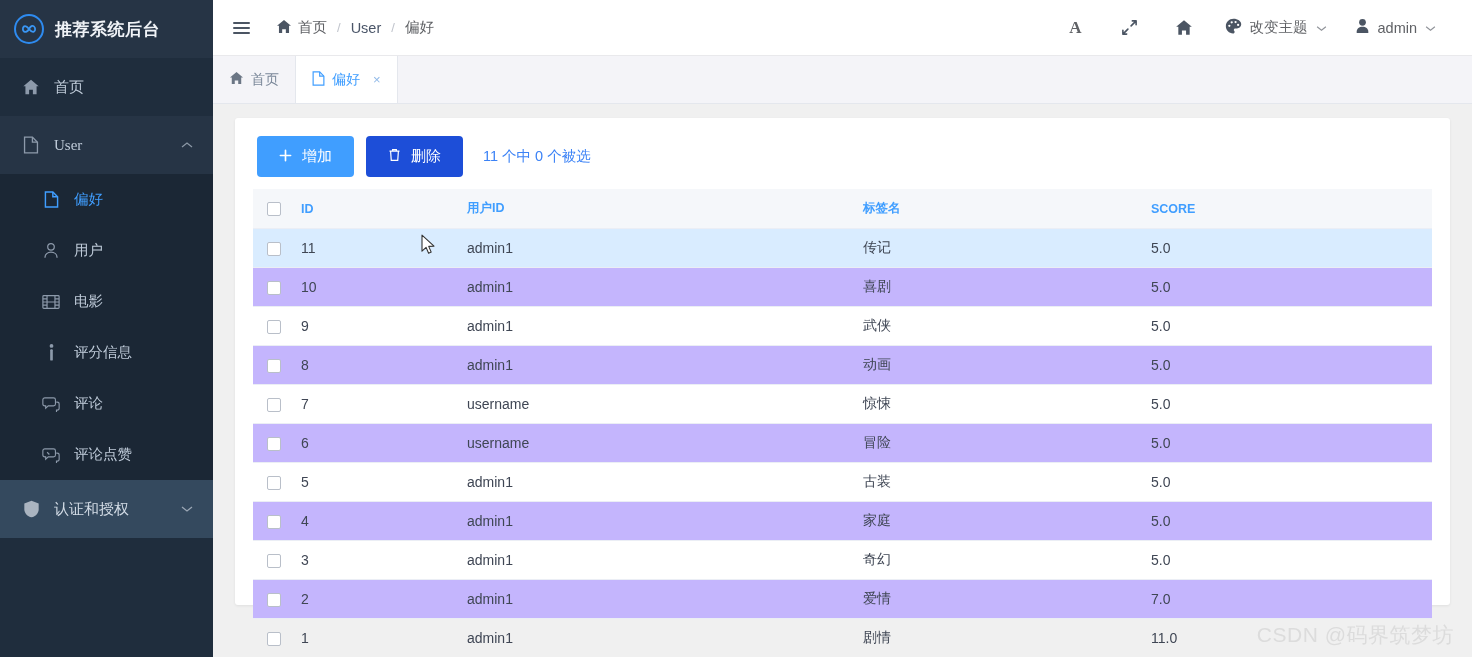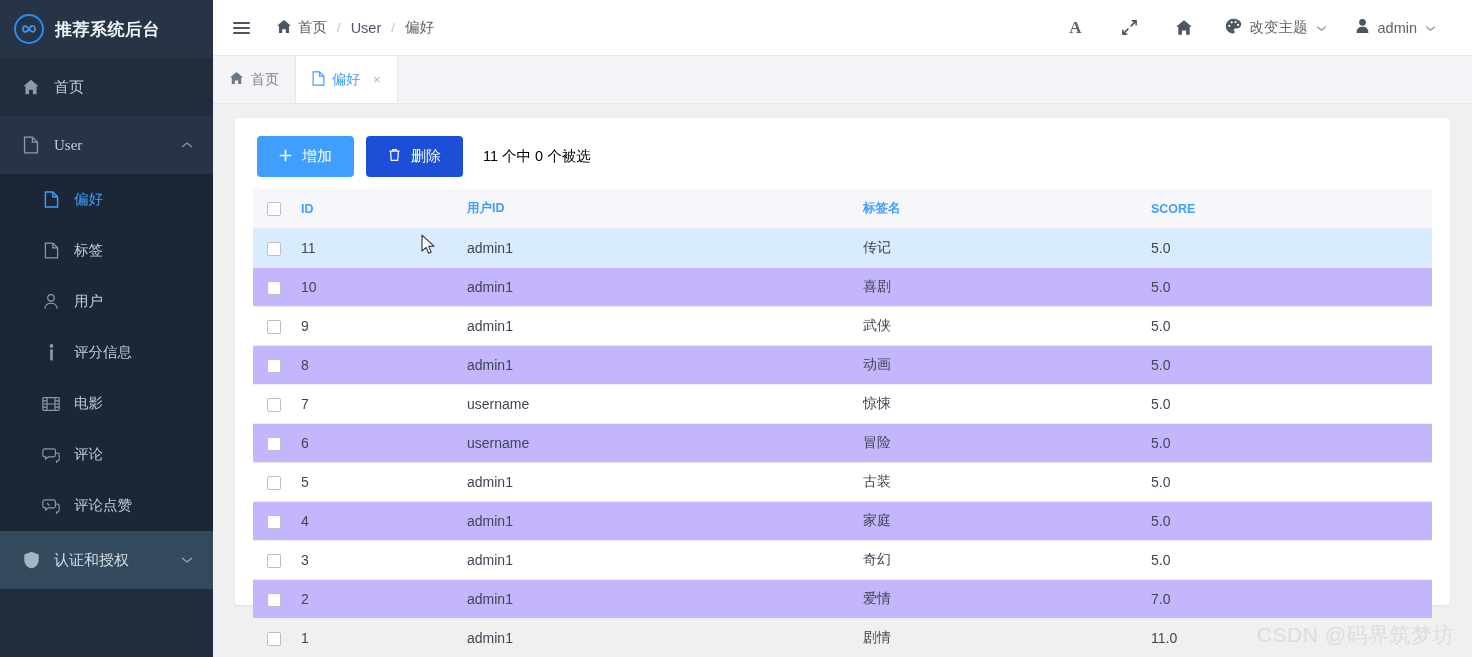--- a/index.html
+++ b/index.html
@@ -105,21 +105,21 @@
   }
   .toolbar { display: flex; align-items: center; gap: 12px; margin-bottom: 12px; padding-left: 4px; }
   .btn {
     border: none; border-radius: 4px; color: #fff;
     font-size: 15px; font-family: inherit;
     padding: 0 22px; height: 41px; cursor: pointer;
     display: inline-flex; align-items: center; gap: 10px;
   }
   .btn.primary { background: #409eff; }
   .btn.danger { background: #1d4ed8; }
-  .sel-note { color: #000000; font-size: 14.5px; margin-left: 8px; }
+  .sel-note { color: #3b82f6; font-size: 14.5px; margin-left: 8px; }
 
   table.grid { width: 100%; border-collapse: collapse; table-layout: fixed; }
   table.grid th {
     background: #f5f7fa; color: #409eff;
     font-size: 12.5px; font-weight: bold; text-align: left;
     padding: 11px 0; border-bottom: 1px solid #ebeef5;
   }
   table.grid td {
     font-size: 14px; color: #3f4654;
     padding: 10px 0; border-bottom: 1px solid #ebeef5;
@@ -191,58 +191,49 @@
         <div class="menu-item active">
           <span class="ico">
             <svg width="15" height="17" viewBox="0 0 16 19" fill="none" stroke="#409eff" stroke-width="1.6">
                 <path d="M1.2 1.2h8.3l5.3 5.3v11.3H1.2z"></path>
                 <path d="M9.5 1.2v5.3h5.3"></path>
               </svg>
           </span>
           <span>偏好</span>
         </div>
 
-        <div class="menu-item">
-          <span class="ico">
-            <svg width="15" height="17" viewBox="0 0 16 19" fill="none" stroke="#8d9aab" stroke-width="1.4">
-                <path d="M1.2 1.2h8.3l5.3 5.3v11.3H1.2z"></path>
-                <path d="M9.5 1.2v5.3h5.3"></path>
-              </svg>
-          </span>
-          <span>标签</span>
-        </div>
 
         <div class="menu-item">
           <span class="ico">
             <svg width="16" height="17" viewBox="0 0 18 19" fill="none" stroke="#8d9aab" stroke-width="1.4">
                 <circle cx="9" cy="5.4" r="3.7"></circle>
                 <path d="M2.2 17.6c0-3.8 3-6.3 6.8-6.3s6.8 2.5 6.8 6.3"></path>
               </svg>
           </span>
           <span>用户</span>
         </div>
 
         <div class="menu-item">
           <span class="ico">
+            <svg width="18" height="16" viewBox="0 0 20 17" fill="none" stroke="#8d9aab" stroke-width="1.3">
+                <rect x="1" y="1.5" width="18" height="14" rx="1"></rect>
+                <path d="M5.6 1.5v14M14.4 1.5v14M1 8.5h18M5.6 5h-4.6M5.6 12h-4.6M19 5h-4.6M19 12h-4.6"></path>
+              </svg>
+          </span>
+          <span>电影</span>
+        </div>
+
+        <div class="menu-item">
+          <span class="ico">
             <svg width="7" height="17" viewBox="0 0 7 18" fill="#8d9aab">
                 <circle cx="3.5" cy="2" r="2"></circle>
                 <rect x="2.1" y="5.6" width="2.8" height="12" rx="1"></rect>
               </svg>
           </span>
           <span>评分信息</span>
-        </div>
-
-        <div class="menu-item">
-          <span class="ico">
-            <svg width="18" height="16" viewBox="0 0 20 17" fill="none" stroke="#8d9aab" stroke-width="1.3">
-                <rect x="1" y="1.5" width="18" height="14" rx="1"></rect>
-                <path d="M5.6 1.5v14M14.4 1.5v14M1 8.5h18M5.6 5h-4.6M5.6 12h-4.6M19 5h-4.6M19 12h-4.6"></path>
-              </svg>
-          </span>
-          <span>电影</span>
         </div>
 
         <div class="menu-item">
           <span class="ico">
             <svg width="19" height="16" viewBox="0 0 21 17" fill="none" stroke="#8d9aab" stroke-width="1.3">
                 <path d="M13.4 1.4H3.3C2 1.4 1 2.4 1 3.6v4.9c0 1.2 1 2.2 2.3 2.2h1v2.7l3-2.7h6.1c1.3 0 2.3-1 2.3-2.2V3.6c0-1.2-1-2.2-2.3-2.2z"></path>
                 <path d="M16.6 6.3h1.1c1.3 0 2.3 1 2.3 2.2v4.9c0 1.2-1 2.2-2.3 2.2h-.8v2.1"></path>
               </svg>
           </span>
           <span>评论</span>

